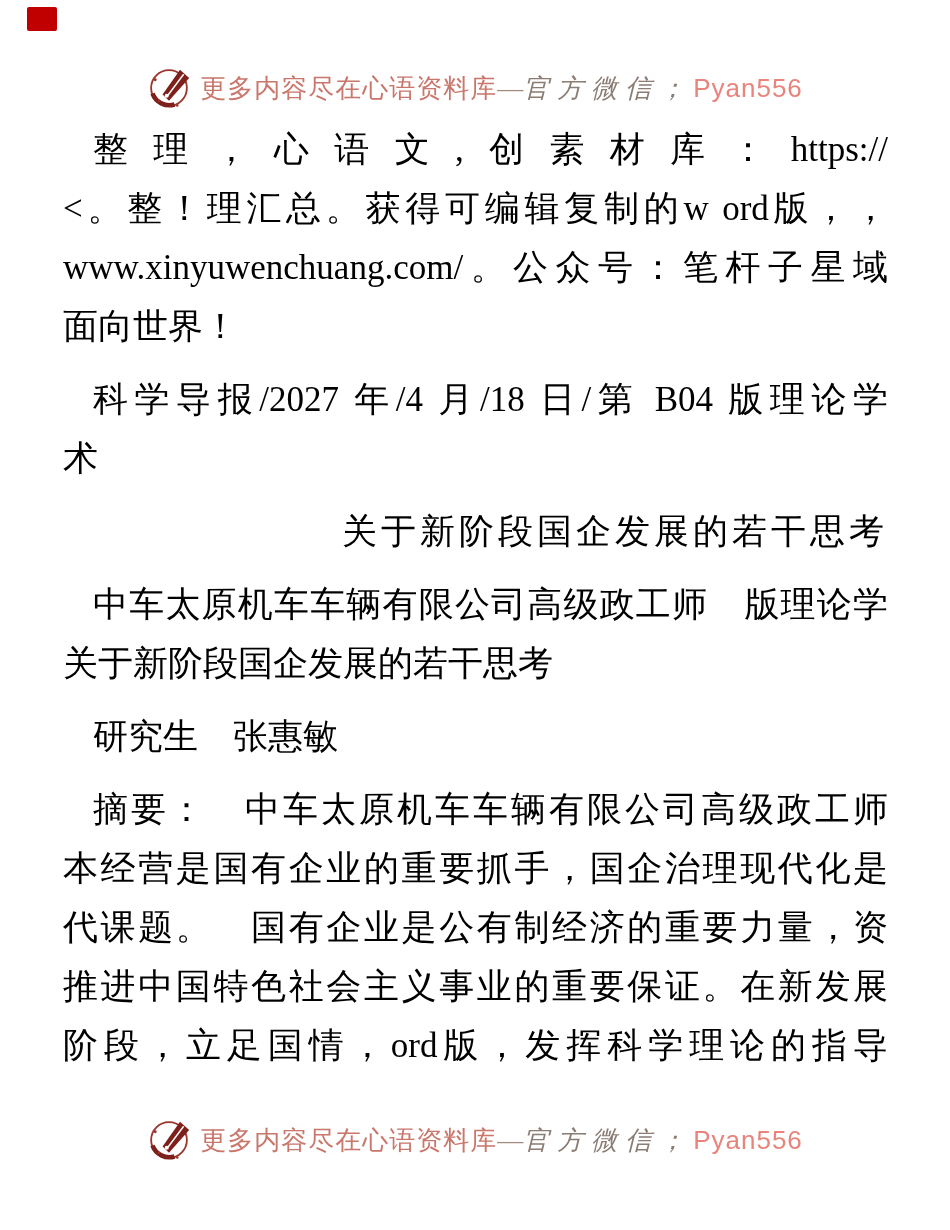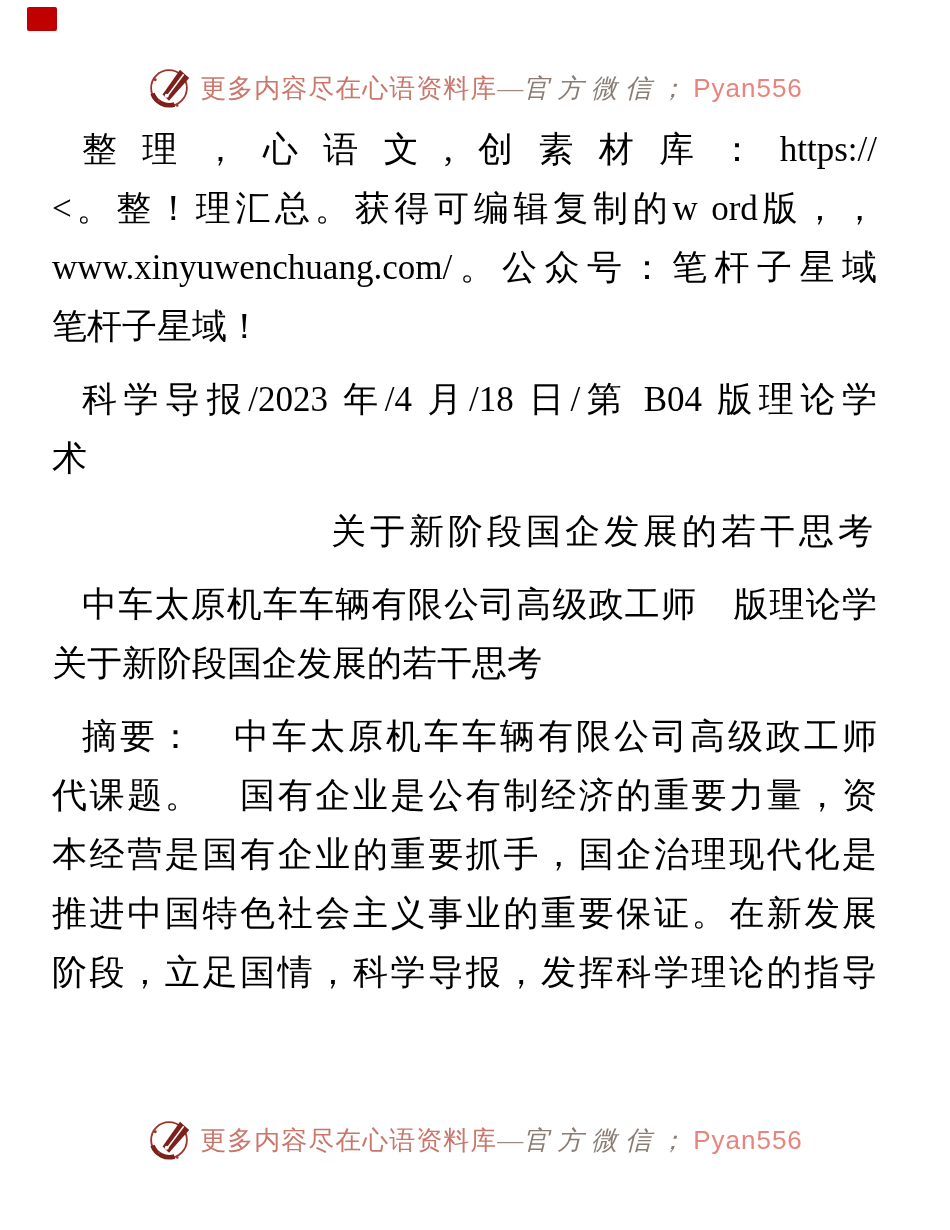--- a/index.html
+++ b/index.html
@@ -18,21 +18,21 @@
   }
   .brandbar.top{top:64px;}
   .brandbar.bottom{top:1116px;}
   .logo{width:44px;height:44px;flex:0 0 auto;}
   .brand-text{font-size:26px;line-height:44px;white-space:nowrap;}
   .brand-site{color:#c9766b;letter-spacing:1px;}
   .brand-dash{color:#a18a80;}
   .brand-wechat{color:#8b7d74;letter-spacing:8px;font-style:italic;}
   .brand-id{color:#e8847c;font-family:"Liberation Sans",sans-serif;letter-spacing:1px;}
   .article{
-    position:absolute;left:52px;top:120px;width:825px;
+    position:absolute;left:63px;top:120px;width:825px;
     font-size:35px;
   }
   .para{margin:0 0 14px 0;}
   .ln{line-height:59px;white-space:pre-wrap;min-height:59px;}
   .j{text-align:justify;text-align-last:justify;text-justify:inter-character;}
   .ind{text-indent:30px;}
   .ls{letter-spacing:4px;text-align:right;}
 </style>
 </head>
 <body>
@@ -52,44 +52,47 @@
   </svg>
   <span class="brand-text"><span class="brand-site">更多内容尽在心语资料库</span><span class="brand-dash">—</span><span class="brand-wechat">官方微信；</span><span class="brand-id">Pyan556</span></span>
 </div>
 
 <div class="article">
 
   <div class="para">
     <div class="ln j ind">整理，心语文,创素材库：https://</div>
     <div class="ln j">&lt;。整！理汇总。获得可编辑复制的w ord版，，</div>
     <div class="ln j">www.xinyuwenchuang.com/。公众号：笔杆子星域</div>
-    <div class="ln">笔杆子星域！</div>
+    <div class="ln">面向世界！</div>
   </div>
 
   <div class="para">
-    <div class="ln j ind">科学导报/2023 年/4 月/18 日/第 B04 版理论学</div>
+    <div class="ln j ind">科学导报/2027 年/4 月/18 日/第 B04 版理论学</div>
     <div class="ln">术</div>
   </div>
 
   <div class="para">
     <div class="ln ind ls">关于新阶段国企发展的若干思考</div>
   </div>
 
   <div class="para">
     <div class="ln j ind">中车太原机车车辆有限公司高级政工师　版理论学</div>
     <div class="ln">关于新阶段国企发展的若干思考</div>
   </div>
 
+  <div class="para">
+    <div class="ln ind">研究生　张惠敏</div>
+  </div>
 
   <div class="para">
     <div class="ln j ind">摘要：　中车太原机车车辆有限公司高级政工师</div>
+    <div class="ln j">本经营是国有企业的重要抓手，国企治理现代化是</div>
     <div class="ln j">代课题。　国有企业是公有制经济的重要力量，资</div>
-    <div class="ln j">本经营是国有企业的重要抓手，国企治理现代化是</div>
     <div class="ln j">推进中国特色社会主义事业的重要保证。在新发展</div>
-    <div class="ln j">阶段，立足国情，科学导报，发挥科学理论的指导</div>
+    <div class="ln j">阶段，立足国情，ord版，发挥科学理论的指导</div>
   </div>
 
 </div>
 
 <div class="brandbar bottom">
   <svg class="logo" viewBox="0 0 48 48">
     <circle cx="24" cy="24" r="19.5" fill="none" stroke="#9b352c" stroke-width="2"></circle>
     <path d="M6 30 A19.5 19.5 0 0 0 30 42" fill="none" stroke="#7d1f1a" stroke-width="5"></path>
     <path d="M36 4 L46 13 L24 38 L17 31 Z" fill="#7d1f1a"></path>
     <line x1="40" y1="9" x2="22" y2="33" stroke="#ffffff" stroke-width="1.6"></line>

